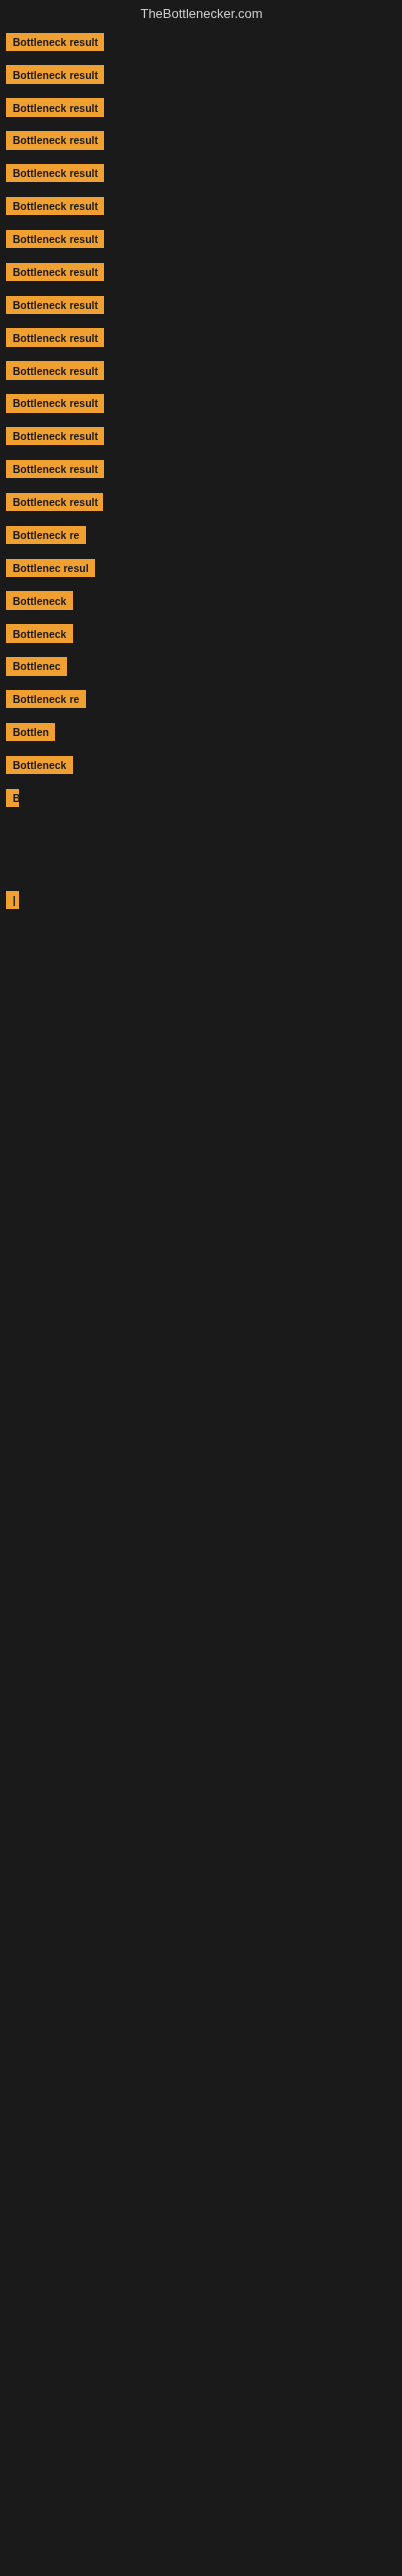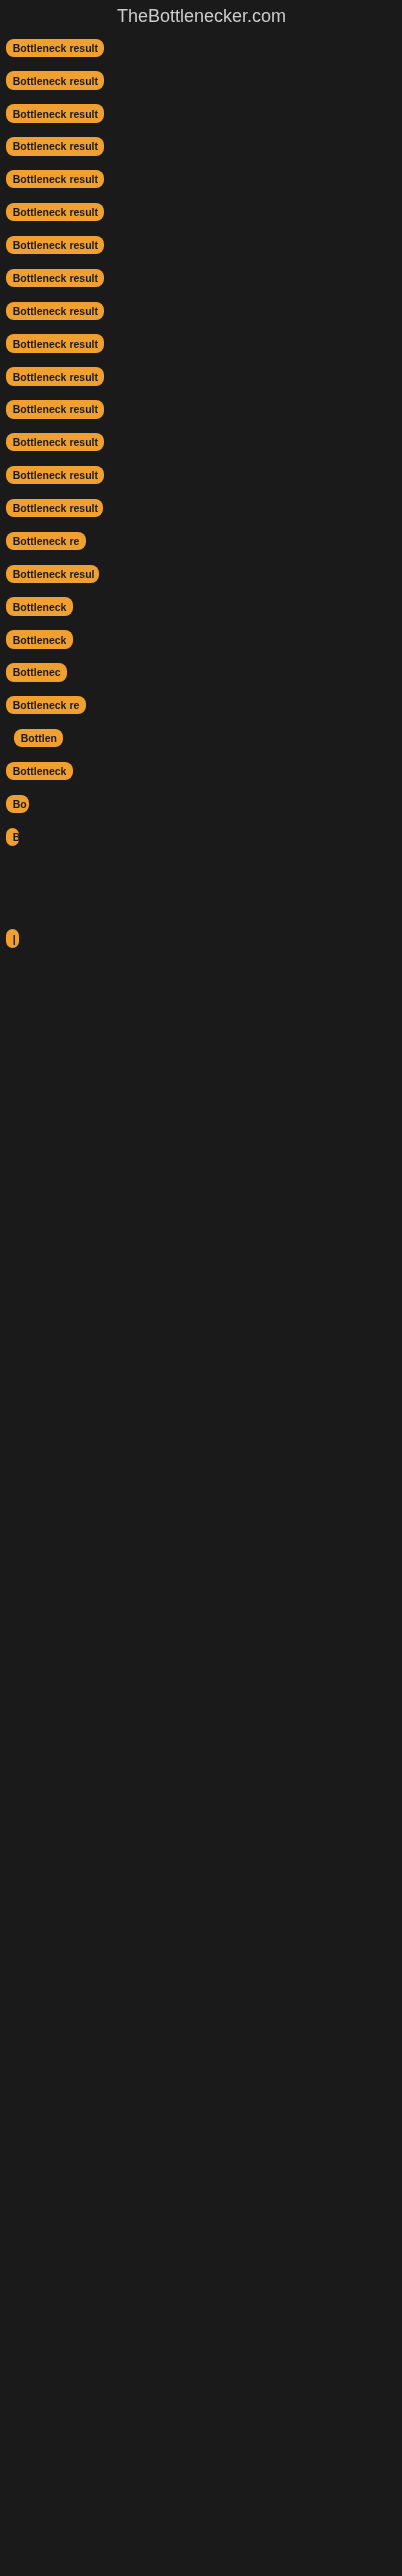--- a/index.html
+++ b/index.html
@@ -6,36 +6,36 @@
     body {
       background-color: #1a1a1a;
       font-family: Arial, sans-serif;
       width: 403px;
       min-height: 2576px;
       position: relative;
     }
     .site-title {
       text-align: center;
       color: #cccccc;
-      font-size: 18px;
+      font-size: 13px;
       padding: 6.4px 0 3.2px 0;
       font-weight: normal;
     }
     .bottleneck-item {
       margin: 0 0 14.5px 6.4px;
       display: flex;
       align-items: center;
     }
     .bottleneck-label {
       background-color: #f0a030;
       color: #1a1a1a;
       font-size: 10.5px;
       font-weight: bold;
       padding: 3.2px 6.4px;
-      border-radius: 8px;
+      border-radius: 0;
       white-space: nowrap;
       overflow: hidden;
     }
     .items-container {
       padding-top: 8px;
     }
   </style>
 </head>
 <body>
 
@@ -84,42 +84,39 @@
     <div class="bottleneck-item">
       <div class="bottleneck-label" style="max-width: 105px;">Bottleneck result</div>
     </div>
     <div class="bottleneck-item">
       <div class="bottleneck-label" style="max-width: 97px;">Bottleneck result</div>
     </div>
     <div class="bottleneck-item">
       <div class="bottleneck-label" style="max-width: 81px;">Bottleneck re</div>
     </div>
     <div class="bottleneck-item">
-      <div class="bottleneck-label" style="max-width: 93px;">Bottleneck resul</div>
+      <div class="bottleneck-label" style="max-width: 93px;">Bottlenec resul</div>
     </div>
     <div class="bottleneck-item">
       <div class="bottleneck-label" style="max-width: 71px;">Bottleneck</div>
     </div>
     <div class="bottleneck-item">
       <div class="bottleneck-label" style="max-width: 71px;">Bottleneck</div>
     </div>
     <div class="bottleneck-item">
       <div class="bottleneck-label" style="max-width: 64px;">Bottlenec</div>
     </div>
     <div class="bottleneck-item">
       <div class="bottleneck-label" style="max-width: 81px;">Bottleneck re</div>
     </div>
     <div class="bottleneck-item">
-      <div class="bottleneck-label" style="max-width: 55px; margin-left: 8px;">Bottlen</div>
+      <div class="bottleneck-label" style="max-width: 55px;">Bottlen</div>
     </div>
     <div class="bottleneck-item">
       <div class="bottleneck-label" style="max-width: 71px;">Bottleneck</div>
-    </div>
-    <div class="bottleneck-item">
-      <div class="bottleneck-label" style="max-width: 22.5px;">Bo</div>
     </div>
     <div class="bottleneck-item">
       <div class="bottleneck-label" style="max-width: 13px;">B</div>
     </div>
     <div style="height: 69px;"></div>
     <div class="bottleneck-item">
       <div class="bottleneck-label" style="max-width: 4.8px;">|</div>
     </div>
     <div style="height: 69px;"></div>
     <div style="height: 69px;"></div>

